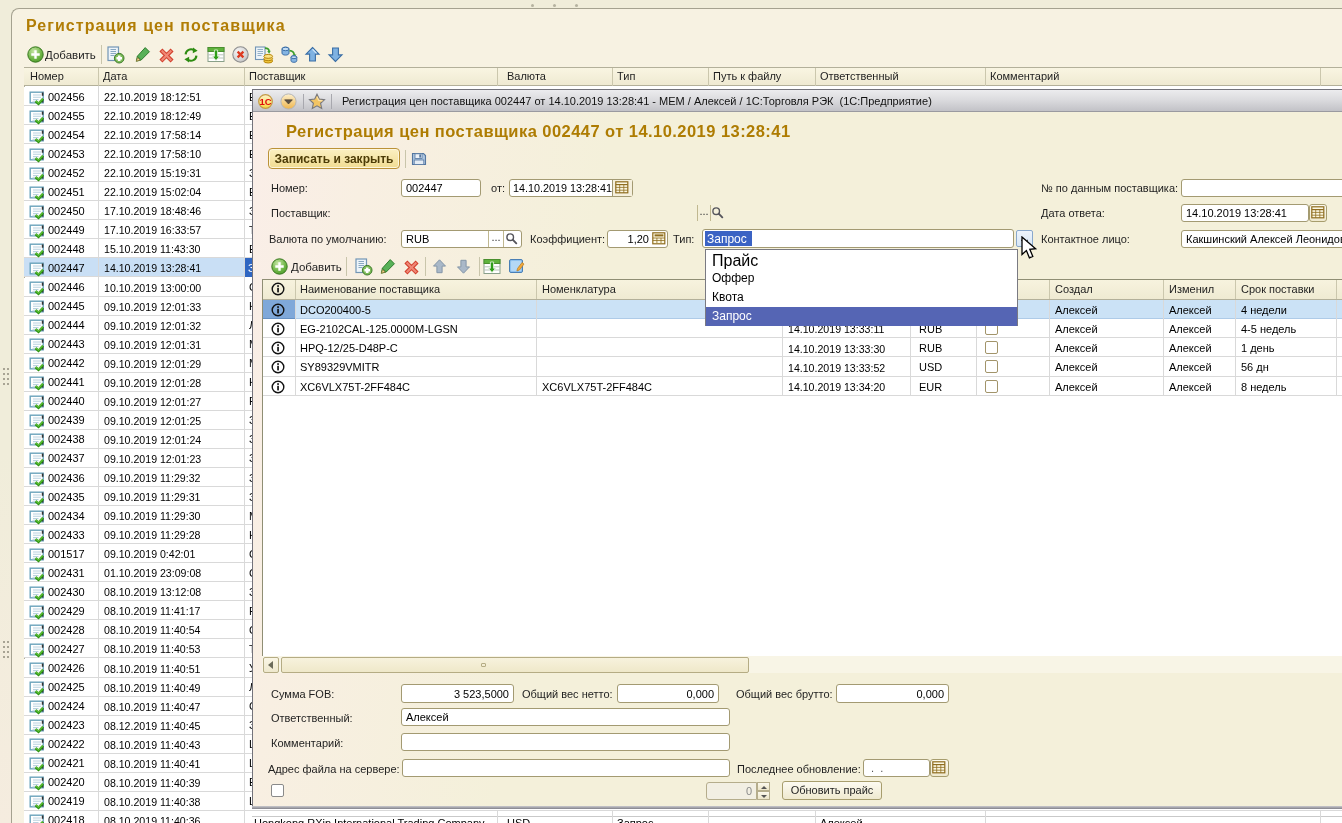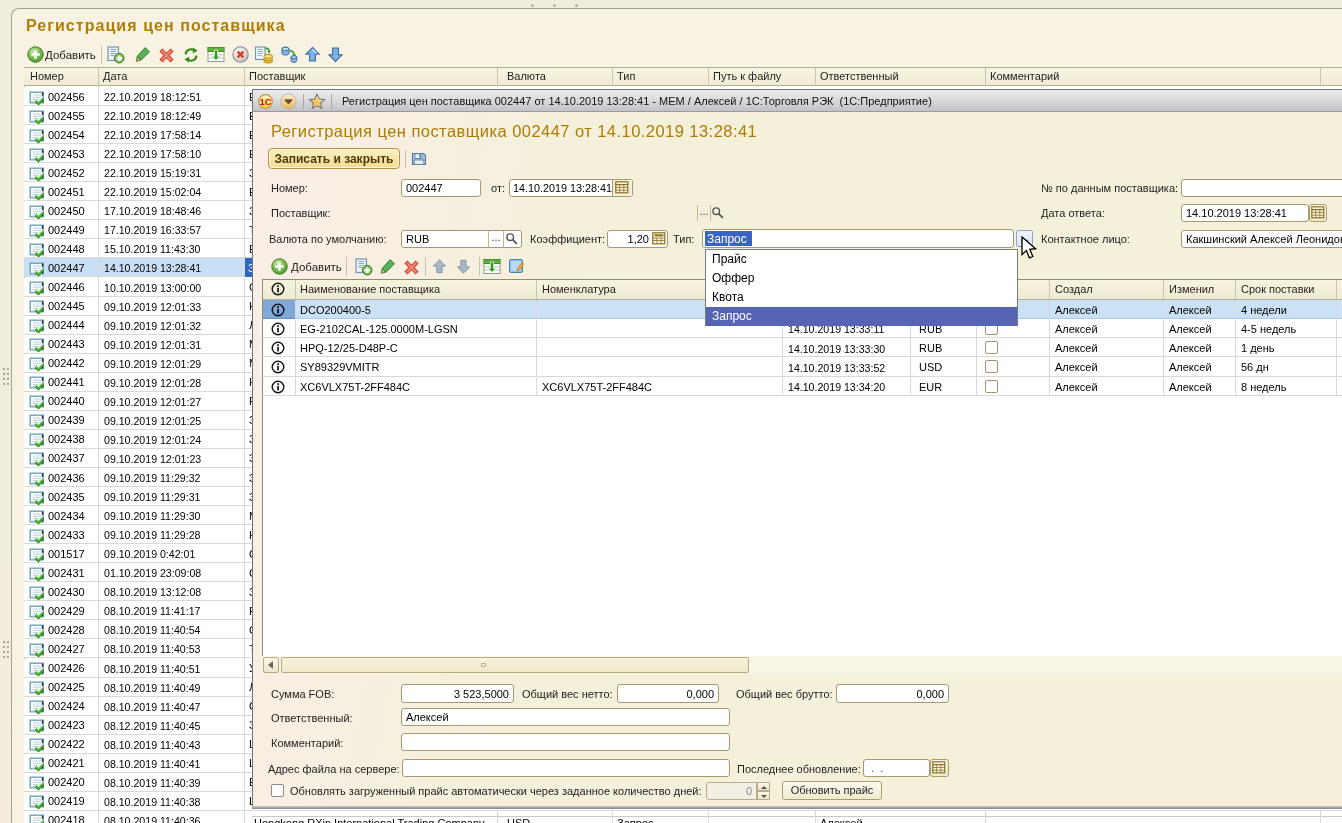--- a/index.html
+++ b/index.html
@@ -587,21 +587,21 @@
         <path d="M4.6 6.8h7.8L8.5 11z" fill="#5d5244" stroke="#3f382e" stroke-width="0.6"></path>
       </svg></div>
 <div class="abs" style="left:303px;top:94px;width:1px;height:15px;background:#a8a8ae;"></div>
 <div class="ic" style="left:308px;top:93px;"><svg width="18" height="17" viewBox="0 0 18 17">
         <path d="M9 1.2l2.3 4.9 5.2 0.6-3.9 3.6 1.1 5.2L9 12.8l-4.7 2.7 1.1-5.2L1.5 6.7l5.2-0.6z" fill="#f2c464" stroke="#77777c" stroke-width="1.1"></path>
         <path d="M9 3.8l1.7 3.6 3.8 0.5" fill="none" stroke="#f9e2ae" stroke-width="1.2"></path>
       </svg></div>
 <div class="abs" style="left:331px;top:94px;width:1px;height:15px;background:#a8a8ae;"></div>
 <div class="abs" style="left:342px;top:95px;font-size:11px;color:#111;white-space:nowrap;">Регистрация цен поставщика 002447 от 14.10.2019 13:28:41 - МЕМ / Алексей / 1С:Торговля РЭК&nbsp;&nbsp;(1С:Предприятие)</div>
 <div class="abs" style="left:253px;top:112px;width:1089px;height:694px;background:linear-gradient(100deg,#faeee8 0%,#f8efe2 10%,#f4f0da 30%);"></div>
-<div class="abs" style="left:271px;top:122px;font-size:16.5px;font-weight:normal;letter-spacing:0.45px;color:#ae7c02;white-space:nowrap;">Регистрация цен поставщика 002447 от 14.10.2019 13:28:41</div>
+<div class="abs" style="left:286px;top:122px;font-size:16.5px;font-weight:bold;letter-spacing:0.45px;color:#ae7c02;white-space:nowrap;">Регистрация цен поставщика 002447 от 14.10.2019 13:28:41</div>
 <div class="abs" style="left:268px;top:148px;width:132px;height:21px;background:linear-gradient(#fbf0c2,#f1dc92);border:1px solid #bb9238;border-radius:4px;box-shadow:inset 0 0 0 1px #fdf6dd;font-size:12px;font-weight:bold;color:#4d3c07;text-align:center;line-height:20px;">Записать и закрыть</div>
 <div class="abs" style="left:405px;top:150px;width:1px;height:18px;background:#c9c5aa;"></div>
 <div class="ic" style="left:411px;top:151px;"><svg width="16" height="16" viewBox="0 0 16 16">
         <path d="M1.5 2.5h11l2 2v9h-13z" fill="#aec6e0" stroke="#5577a0" stroke-width="1.1"></path>
         <rect x="4" y="2.8" width="7" height="4.6" fill="#edf2f8" stroke="#5577a0" stroke-width="0.8"></rect>
         <rect x="8.3" y="3.4" width="1.7" height="3.2" fill="#5577a0"></rect>
         <rect x="3.2" y="9" width="9.6" height="4.5" fill="#e4ecf4" stroke="#5577a0" stroke-width="0.8"></rect>
       </svg></div>
 <div class="lbl" style="left:271px;top:182px;">Номер:</div>
 <div class="inp" style="left:401px;top:179px;width:80px;height:18px;">
@@ -833,29 +833,28 @@
 <div class="inp" style="left:863px;top:759px;width:67px;height:18px;">
       <span style="color:#555;">&nbsp;.&nbsp;&nbsp;.</span>
     </div>
 <div class="btn3" style="left:930px;top:759px;width:19px;height:18px;"></div>
 <div class="ic" style="left:932px;top:761px;"><svg width="14" height="13" viewBox="0 0 14 13">
         <rect x="0.8" y="0.8" width="12" height="11" fill="#fbf7e2" stroke="#8f6d1f" stroke-width="1.2"></rect>
         <path d="M0.8 3.6h12" stroke="#8f6d1f" stroke-width="1.2"></path>
         <path d="M4.7 3.6v8.2M8.8 3.6v8.2M0.8 6.4h12M0.8 9.2h12" stroke="#8f6d1f" stroke-width="0.8"></path>
       </svg></div>
 <div class="cb" style="left:271px;top:784px;border-color:#8a8a8a;border-radius:2px;"></div>
-<div class="lbl" style="left:290px;top:785px;">Обновлять загруженный прайс автоматически через заданное количество дней:</div>
 <div class="abs" style="left:706px;top:782px;width:51px;height:18px;background:#f2efe3;border:1px solid #b5ad8c;border-radius:3px 0 0 3px;font-size:11px;color:#8a8a8a;text-align:right;padding:2px 4px 0 0;">0</div>
 <div class="abs" style="left:757px;top:782px;width:13px;height:9px;background:linear-gradient(#fbf8ec,#ece5c9);border:1px solid #b5ad8c;"></div>
 <div class="abs" style="left:757px;top:791px;width:13px;height:9px;background:linear-gradient(#fbf8ec,#ece5c9);border:1px solid #b5ad8c;"></div>
 <div class="abs" style="left:761px;top:785.5px;width:0;height:0;border-bottom:3px solid #555;border-left:3px solid transparent;border-right:3px solid transparent;"></div>
 <div class="abs" style="left:761px;top:794.5px;width:0;height:0;border-top:3px solid #555;border-left:3px solid transparent;border-right:3px solid transparent;"></div>
 <div class="btn3" style="left:782px;top:781px;width:100px;height:19px;line-height:17px;">Обновить прайс</div>
 <div class="abs" style="left:252px;top:806px;width:1090px;height:3px;background:linear-gradient(#c9c9ce,#82828a);"></div>
 <div class="abs" style="left:705px;top:248.5px;width:313px;height:77px;background:#fff;border:1px solid #7a7a82;"></div>
-<div class="abs" style="left:712px;top:252px;font-size:12px;color:#000;">Прайс</div>
+<div class="abs" style="left:712px;top:252px;font-size:16px;color:#000;">Прайс</div>
 <div class="abs" style="left:712px;top:271px;font-size:12px;color:#000;">Оффер</div>
 <div class="abs" style="left:712px;top:290px;font-size:12px;color:#000;">Квота</div>
 <div class="abs" style="left:706px;top:306.5px;width:311px;height:19px;background:#5565b4;"></div>
 <div class="abs" style="left:712px;top:309px;font-size:12px;color:#fff;">Запрос</div>
 <div class="ic" style="left:1019px;top:236px;"><svg width="22" height="26" viewBox="0 0 22 26">
         <path d="M3 1l0 17.5 4.4-3.9 3 7.2 3.4-1.4-3-7.1 5.8-0.6z" fill="#fff" stroke="#000" stroke-width="1.3"></path>
       </svg></div>
 </div>
 </body></html>

